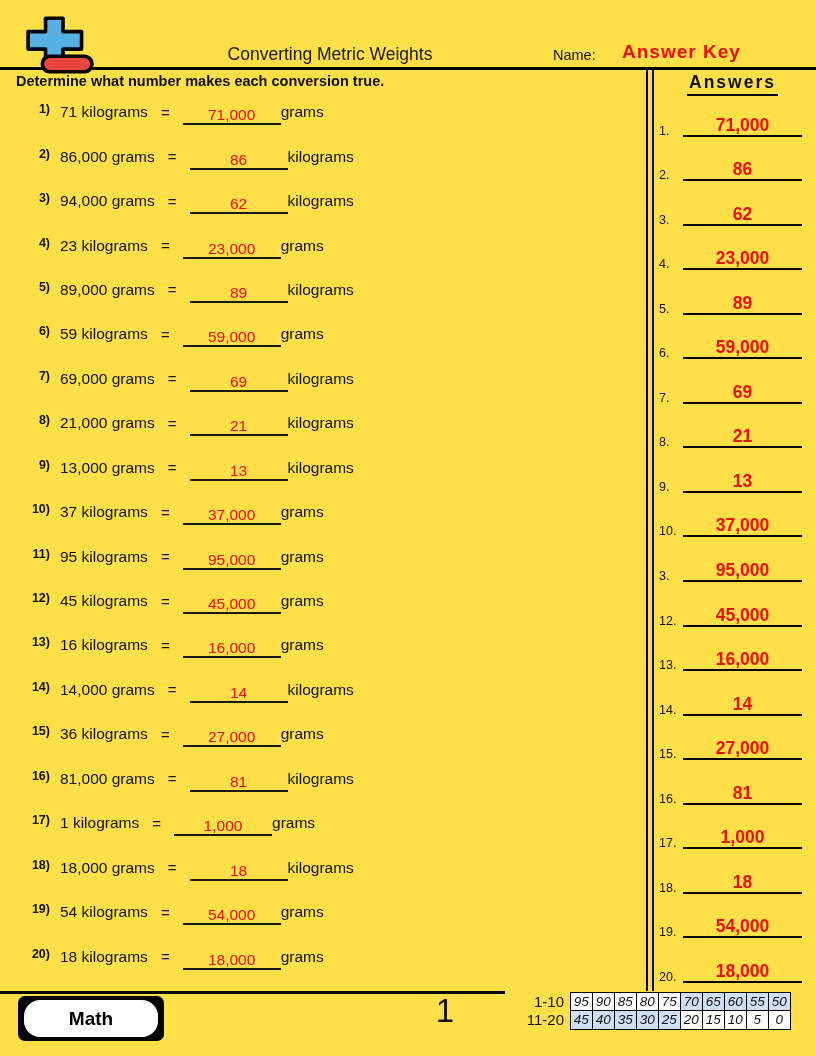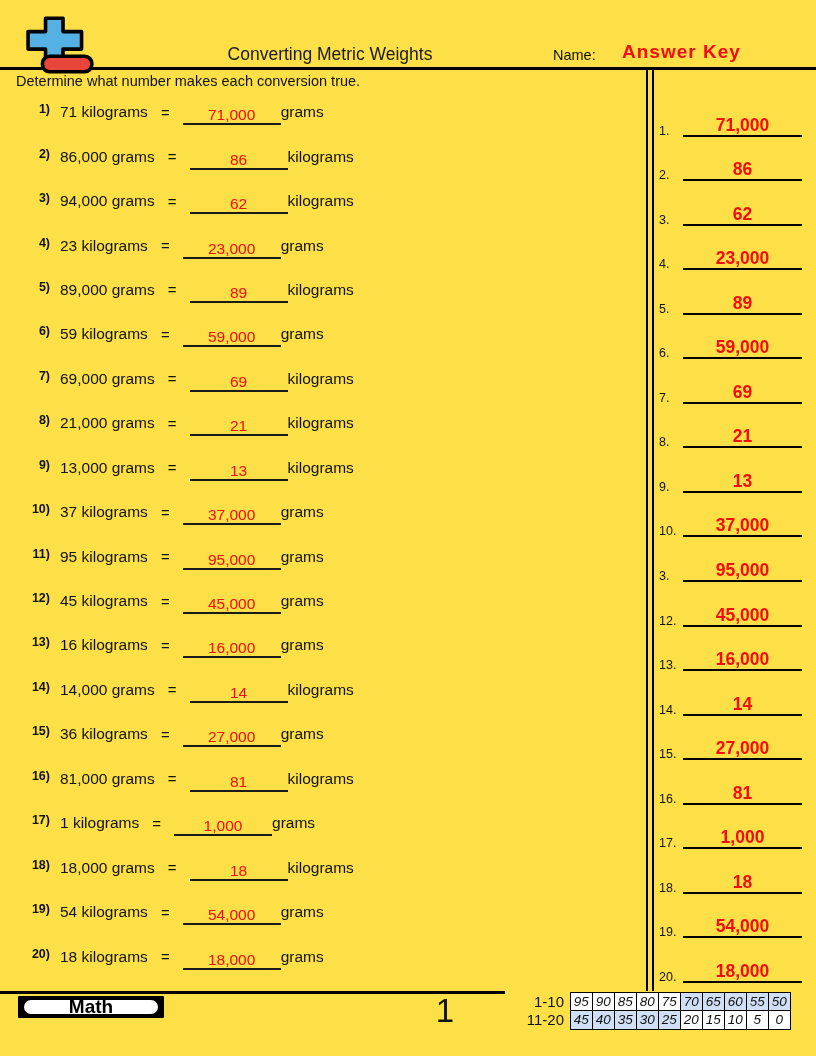--- a/index.html
+++ b/index.html
@@ -7,21 +7,21 @@
         font-family:"Liberation Sans",sans-serif;color:#111;}
 
   
   .logo{position:absolute;left:26px;top:16px;width:72px;height:60px;z-index:3;}
   .title{position:absolute;left:0;top:44px;width:660px;text-align:center;
          font-size:17.5px;color:#1a1a1a;}
   .name-label{position:absolute;left:553px;top:47px;font-size:14.5px;}
   .answer-key{position:absolute;left:622px;top:41px;width:190px;font-size:19px;font-weight:bold;
               letter-spacing:1px;color:#f20d0d;}
   .rule-top{position:absolute;left:0;top:67px;width:816px;height:3px;background:#000;z-index:2;}
-  .instruction{position:absolute;left:16px;top:73px;font-size:14.5px;font-weight:normal;}
+  .instruction{position:absolute;left:16px;top:73px;font-size:14.5px;font-weight:bold;}
 
   
   .divider{position:absolute;left:646px;top:70px;height:921px;width:4px;
            border-left:2px solid #000;border-right:2px solid #000;}
 
   
   .problems{position:absolute;left:16px;top:90px;width:624px;}
   .prob-row{display:flex;align-items:center;height:44.45px;}
   .prob-num{width:34px;text-align:right;font-weight:bold;font-size:12.5px;
             margin-right:10px;transform:translateY(-3px);flex:0 0 auto;}
@@ -38,22 +38,22 @@
                 border-bottom:2.5px solid #000;padding:0 2px 1px 2px;}
   .answers-list{position:absolute;left:655px;top:95px;width:155px;}
   .ans-item{position:relative;height:44.55px;}
   .ans-num{position:absolute;left:4px;bottom:2px;font-size:12.5px;}
   .ans-line{position:absolute;left:28px;right:8px;bottom:3px;border-bottom:2px solid #000;}
   .ans-val{position:absolute;left:28px;right:8px;bottom:6px;text-align:center;
            color:#f20d0d;font-weight:bold;font-size:17.5px;line-height:18px;}
 
   
   .rule-bottom{position:absolute;left:0;top:991px;width:505px;height:3px;background:#000;}
-  .math-badge{position:absolute;left:18px;top:996px;width:146px;height:22px;
-              background:#000;border-radius:1px;}
+  .math-badge{position:absolute;left:18px;top:996px;width:146px;height:45px;
+              background:#000;border-radius:7px;}
   .math-pill{position:absolute;left:6px;right:6px;top:4px;bottom:4px;background:#fff;
              border-radius:16px;display:flex;align-items:center;justify-content:center;
              font-weight:bold;font-size:19px;color:#000;}
   .site{position:absolute;left:176px;top:1009px;font-size:15px;}
   .page-num{position:absolute;left:420px;top:992px;width:50px;text-align:center;
             font-size:33px;font-weight:400;}
   .score-table{position:absolute;left:524px;top:992px;}
   .score-row{display:flex;}
   .score-row.second{margin-top:-1.5px;}
   .score-label{width:40px;display:flex;align-items:center;justify-content:flex-end;
@@ -276,20 +276,23 @@
         <span class="prob-num">20)</span>
         <span class="prob-lhs">18 kilograms</span>
         <span class="prob-eq">=</span>
         <span class="prob-blank">
           <span class="prob-ans">18,000</span>
         </span>
         <span class="prob-rhs">grams</span>
       </div>
     </div>
 
+  <div class="answers-head-wrap">
+    <span class="answers-head">Answers</span>
+  </div>
   <div class="answers-list">
 
       <div class="ans-item">
         <span class="ans-num">1.</span>
         <span class="ans-val">71,000</span>
         <span class="ans-line"></span>
       </div>
 
       <div class="ans-item">
         <span class="ans-num">2.</span>

